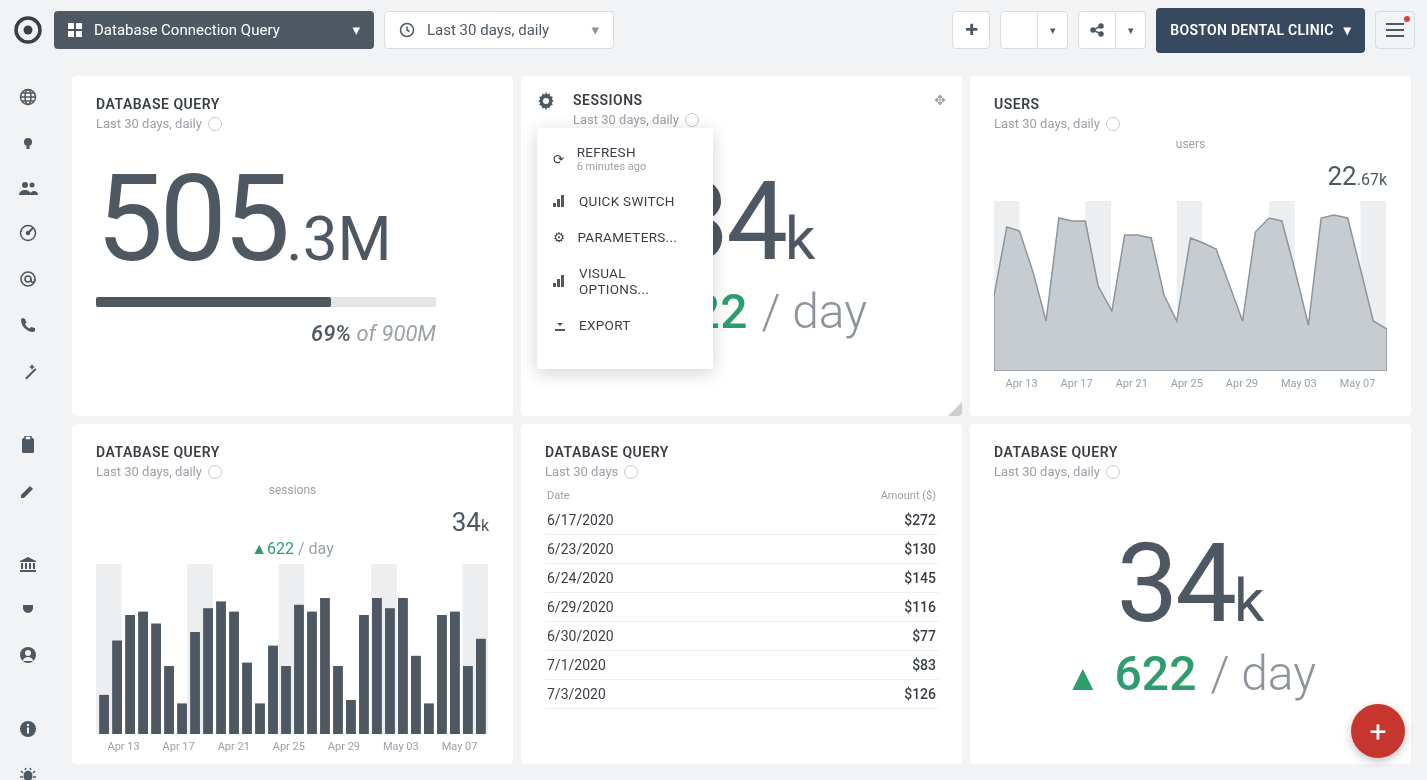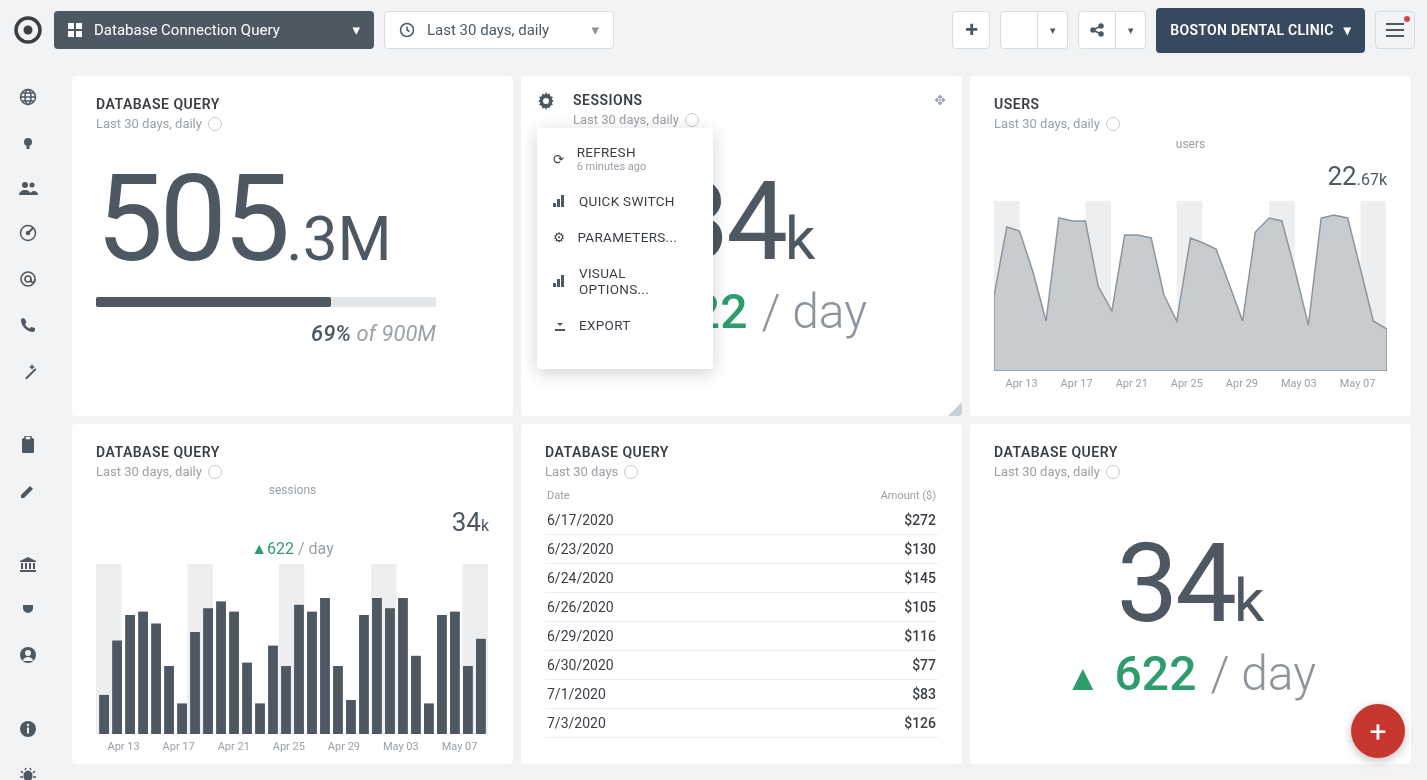--- a/index.html
+++ b/index.html
@@ -423,24 +423,20 @@
             </div>
             <div class="trow">
               <span>6/23/2020</span>
               <span class="amt">$130</span>
             </div>
             <div class="trow">
               <span>6/24/2020</span>
               <span class="amt">$145</span>
             </div>
             <div class="trow">
-              <span>6/26/2020</span>
-              <span class="amt">$105</span>
-            </div>
-            <div class="trow">
               <span>6/29/2020</span>
               <span class="amt">$116</span>
             </div>
             <div class="trow">
               <span>6/30/2020</span>
               <span class="amt">$77</span>
             </div>
             <div class="trow">
               <span>7/1/2020</span>
               <span class="amt">$83</span>

